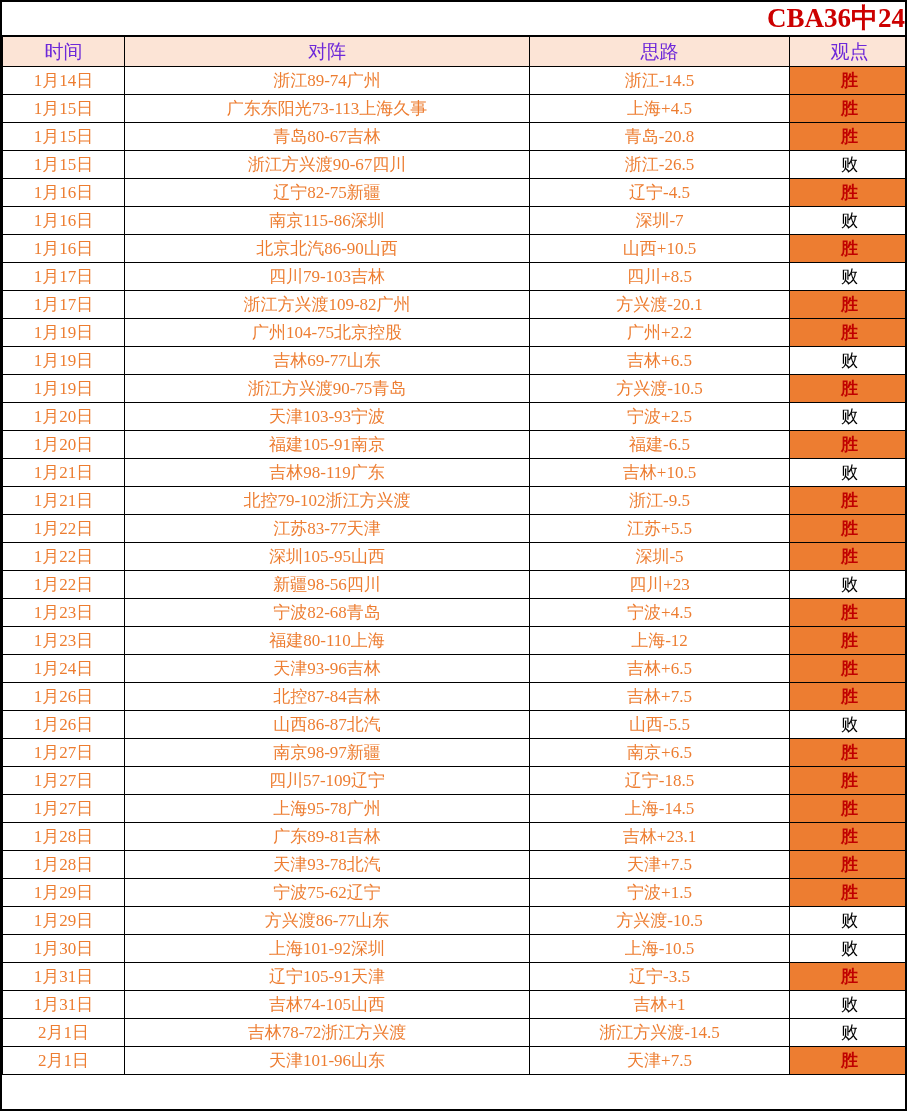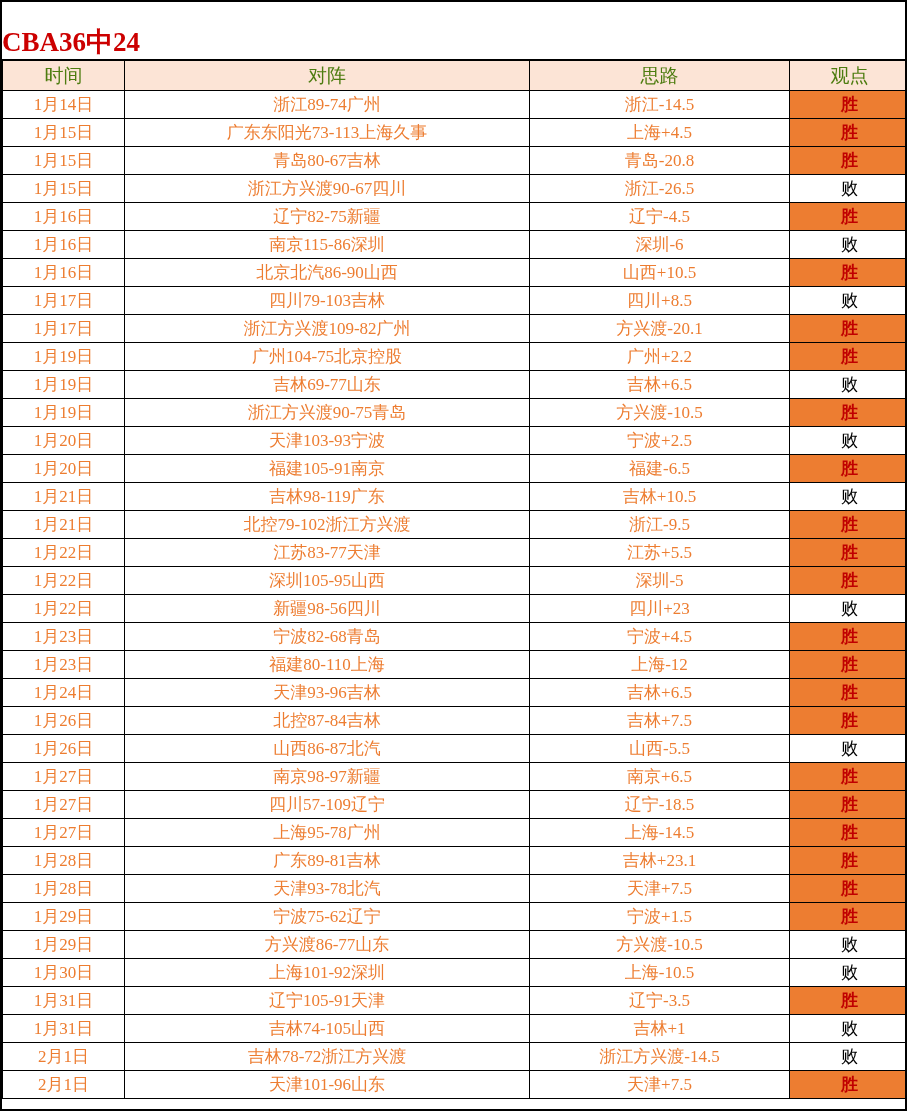--- a/index.html
+++ b/index.html
@@ -12,46 +12,45 @@
   .sheet {
     width: 907px;
     height: 1111px;
     border: 2px solid #000000;
     background: #ffffff;
     overflow: hidden;
   }
   .title {
     height: 34px;
     line-height: 32px;
-    text-align: left;
+    text-align: right;
     font-size: 27px;
     font-weight: bold;
     color: #cc0000;
     background: #ffffff;
     border-bottom: 1px solid #000000;
     white-space: nowrap;
-    margin-top: 24px;
   }
   table.grid {
     width: 100%;
     border-collapse: collapse;
     table-layout: fixed;
   }
   table.grid th, table.grid td {
     border: 1px solid #000000;
     text-align: center;
     vertical-align: middle;
     white-space: nowrap;
     overflow: hidden;
     padding: 0;
   }
   table.grid th {
     height: 30px;
     background: #fce4d6;
-    color: #4d7c0f;
+    color: #6d28d9;
     font-size: 19px;
     font-weight: normal;
   }
   table.grid td {
     height: 28px;
     color: #ed7d31;
     font-size: 17px;
     background: #ffffff;
   }
   td.c-view { font-size: 18px; }
@@ -122,21 +121,21 @@
   <tr>
     <td class="c-date">1月16日</td>
     <td class="c-match">辽宁82-75新疆</td>
     <td class="c-idea">辽宁-4.5</td>
     <td class="c-view win">胜</td>
   </tr>
 
   <tr>
     <td class="c-date">1月16日</td>
     <td class="c-match">南京115-86深圳</td>
-    <td class="c-idea">深圳-6</td>
+    <td class="c-idea">深圳-7</td>
     <td class="c-view loss">败</td>
   </tr>
 
   <tr>
     <td class="c-date">1月16日</td>
     <td class="c-match">北京北汽86-90山西</td>
     <td class="c-idea">山西+10.5</td>
     <td class="c-view win">胜</td>
   </tr>
 

